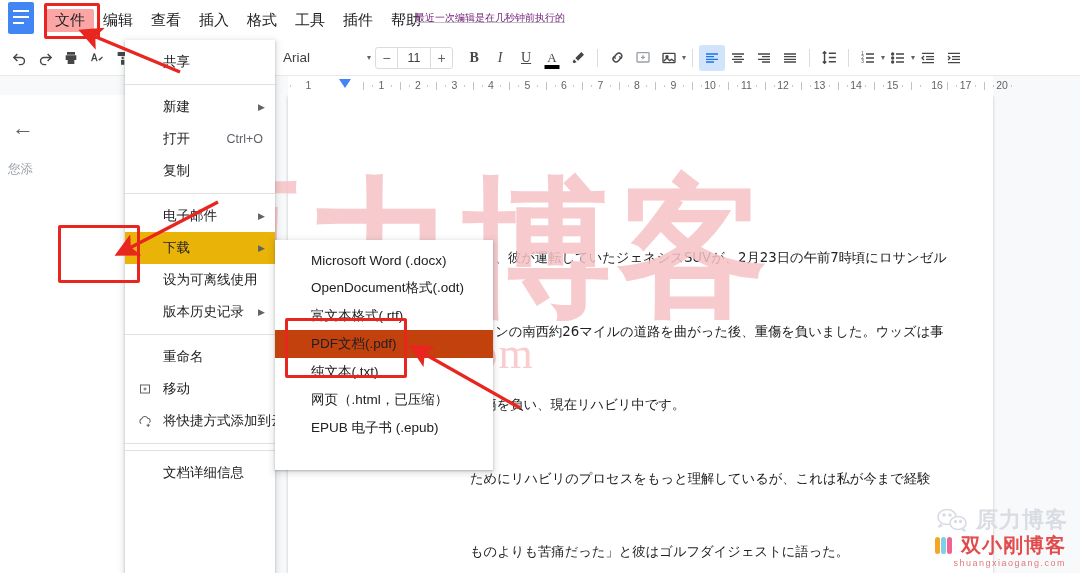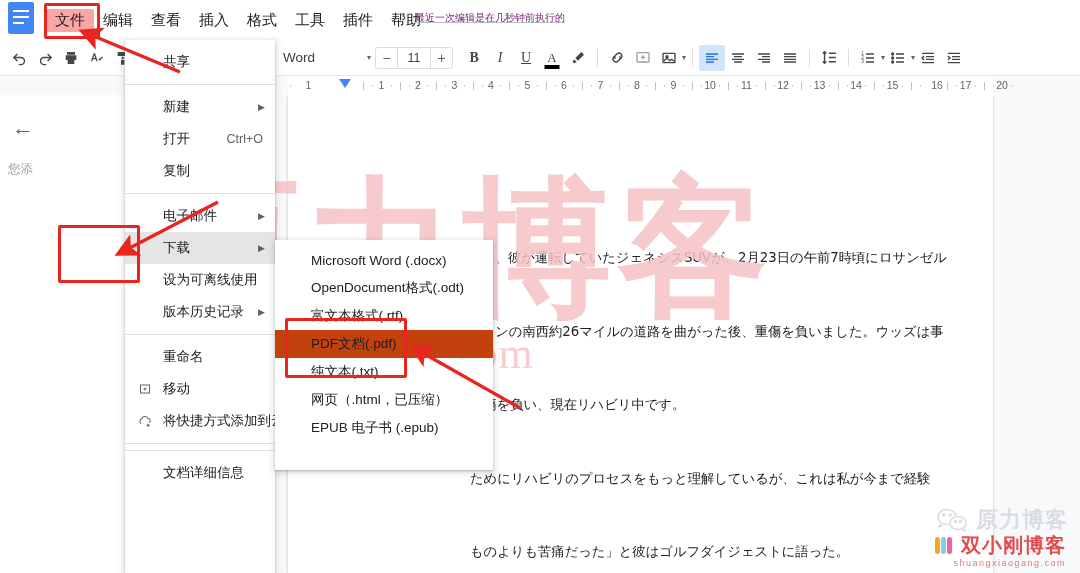--- a/index.html
+++ b/index.html
@@ -154,21 +154,21 @@
   .dropdown {
     position:absolute; left:125px; top:40px; width:150px; height:533px;
     background:#fff; box-shadow:0 2px 6px 2px rgba(60,64,67,.15), 0 1px 2px rgba(60,64,67,.3);
     font-size:13.5px; color:#202124;
     padding-top:6px;
   }
   .mi {
     position:relative; height:32px; display:flex; align-items:center;
     padding-left:38px; padding-right:10px; white-space:nowrap; cursor:default;
   }
-  .mi.hl { background:#e5e5e5; }
+  .mi.hl { background:#eab308; }
   .mi .mi-ico {
     position:absolute; left:12px; top:50%; transform:translateY(-50%);
     width:16px; height:16px; color:#5f6368; font-size:13px;
     display:flex; align-items:center; justify-content:center;
   }
   .mi .shortcut { position:absolute; right:12px; color:#5f6368; font-size:12.5px; }
   .mi .arrow { position:absolute; right:10px; color:#5f6368; font-size:9px; }
   .mdiv { height:1px; background:#e0e0e0; margin:6px 0; }
 
   
@@ -271,21 +271,21 @@
           <circle cx="10" cy="10" r="6"></circle>
           <path d="M15 15 L21 21"></path>
         </svg>
     </div>
     <div class="tb-caret">▾</div>
     <div class="tb-sep"></div>
     <div class="style-box">本</div>
     <div style="width:18px"></div>
     <div class="tb-caret">▾</div>
     <div class="tb-sep"></div>
-    <div class="font-box">Word</div>
+    <div class="font-box">Arial</div>
     <div class="tb-caret">▾</div>
     <div class="size-box">
       <div class="sb">−</div>
       <div class="sv">11</div>
       <div class="sb">+</div>
     </div>
     <div style="width:8px"></div>
     <div class="tb-ico bold-b">B</div>
     <div class="tb-ico ital-i">I</div>
     <div class="tb-ico und-u">U</div>

